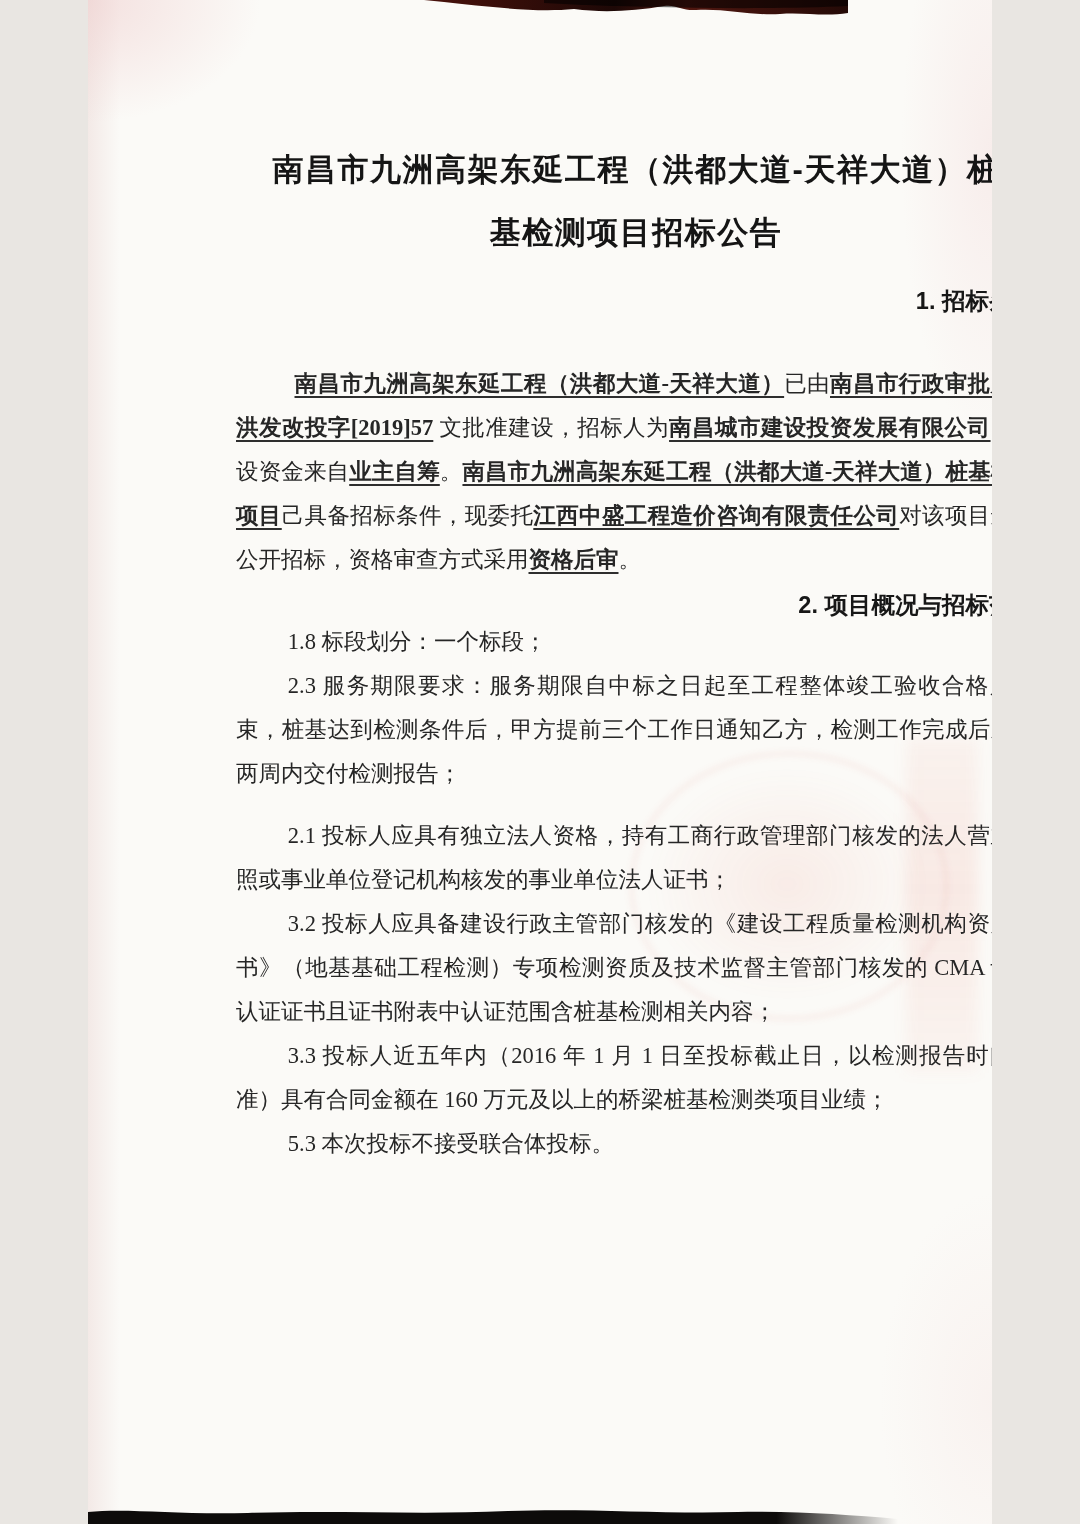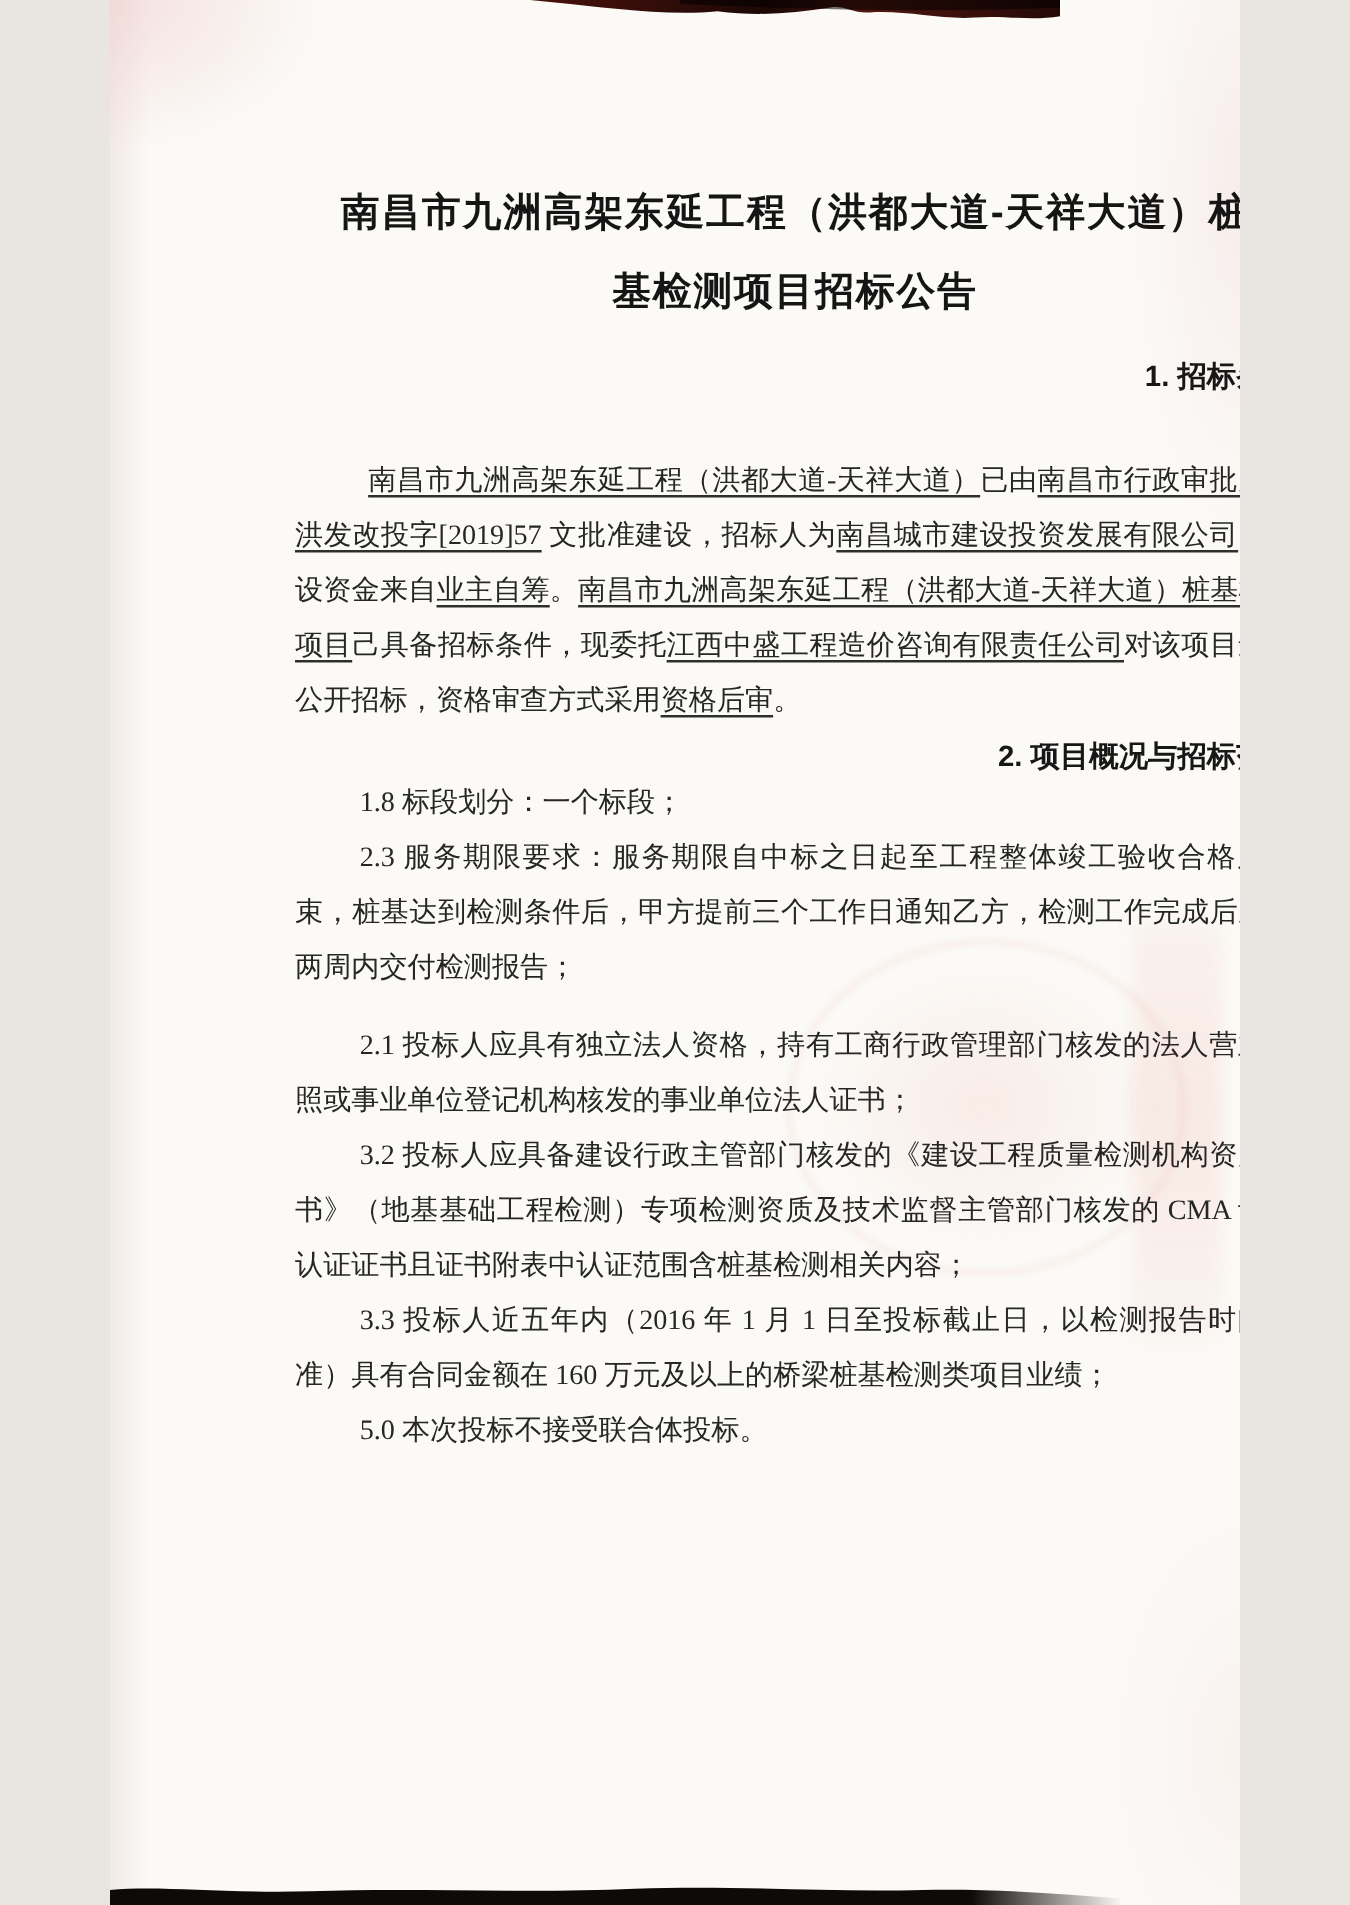--- a/index.html
+++ b/index.html
@@ -50,20 +50,21 @@
   }
   .lead{margin-top:46px; text-indent:2.6em;}
   .item{text-indent:2.3em;}
   .items-first{margin-top:22px;}
   .s3-first{margin-top:18px;}
   .u{
     text-decoration:underline;
     text-decoration-thickness:1.5px;
     text-underline-offset:5px;
     text-decoration-color:#2e2e2e;
+    font-weight:bold;
   }
   
   .art-top{position:absolute; left:336px; top:0;}
   .art-bottom{position:absolute; left:0; bottom:0;}
   .stamp-ring{
     position:absolute; left:542px; top:752px; width:312px; height:262px;
     border-radius:50%;
     border:3px solid rgba(202,62,46,0.10);
     filter:blur(3px);
     pointer-events:none;
@@ -128,16 +129,16 @@
 
     <p class="sec-heading h2">2. 项目概况与招标范围</p>
 
     <p class="para item">1.8 标段划分：一个标段；</p>
     <p class="para item">2.3 服务期限要求：服务期限自中标之日起至工程整体竣工验收合格后结束，桩基达到检测条件后，甲方提前三个工作日通知乙方，检测工作完成后应在两周内交付检测报告；</p>
 
 
     <p class="para item s3-first">2.1 投标人应具有独立法人资格，持有工商行政管理部门核发的法人营业执照或事业单位登记机构核发的事业单位法人证书；</p>
     <p class="para item">3.2 投标人应具备建设行政主管部门核发的《建设工程质量检测机构资质证书》（地基基础工程检测）专项检测资质及技术监督主管部门核发的 CMA 计量认证证书且证书附表中认证范围含桩基检测相关内容；</p>
     <p class="para item">3.3 投标人近五年内（2016 年 1 月 1 日至投标截止日，以检测报告时间为准）具有合同金额在 160 万元及以上的桥梁桩基检测类项目业绩；</p>
-    <p class="para item">5.0 本次投标不接受联合体投标。</p>
+    <p class="para item">5.3 本次投标不接受联合体投标。</p>
 
   </div>
 </div>
 
 </body></html>

